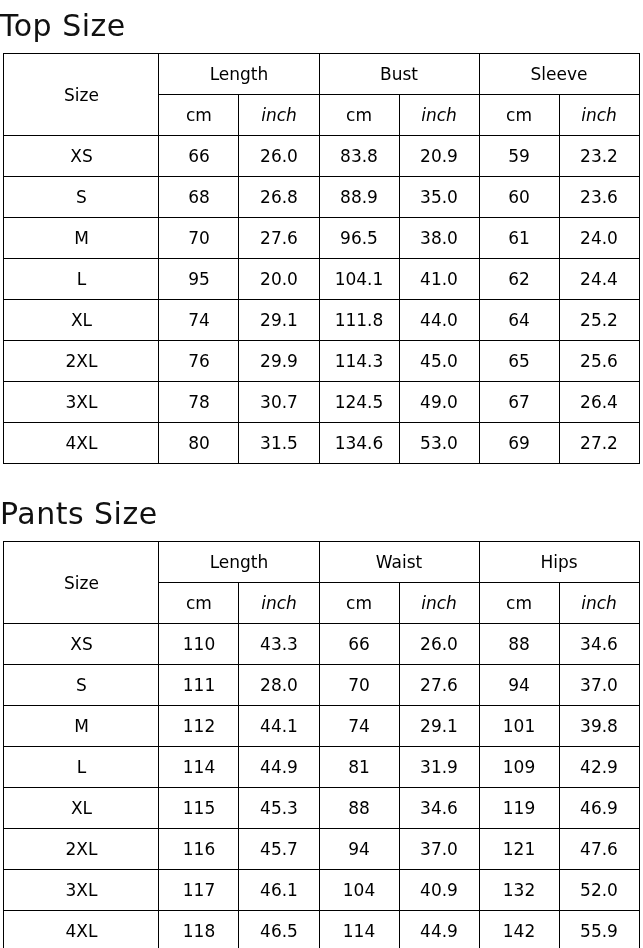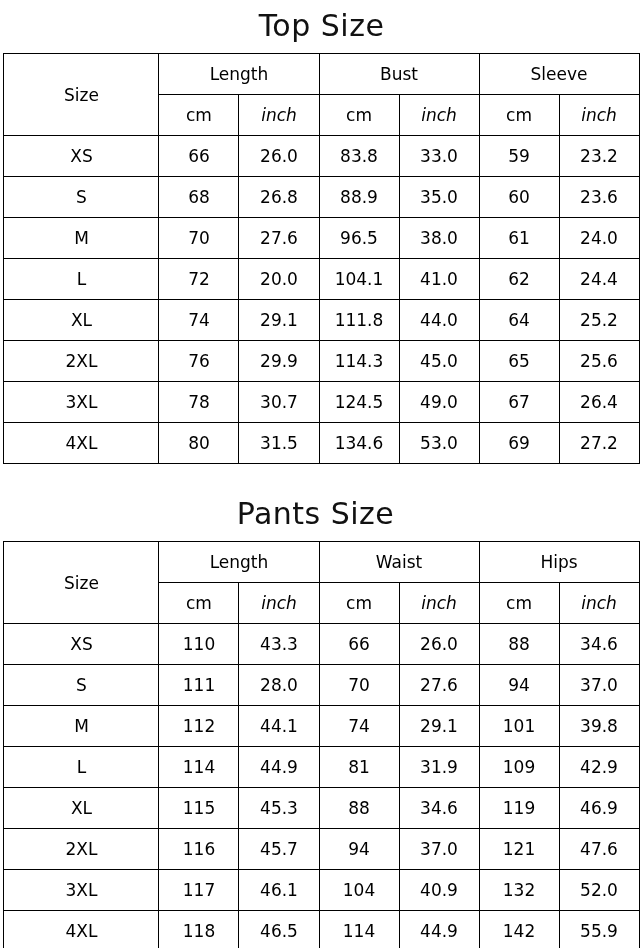--- a/index.html
+++ b/index.html
@@ -14,21 +14,20 @@
     color: #000000;
     overflow: hidden;
   }
   .page {
     width: 643px;
     height: 948px;
     position: relative;
     box-sizing: border-box;
   }
   .chart-title {
-    text-align: center;
     font-size: 30px;
     font-weight: normal;
     letter-spacing: 0.5px;
     color: #111;
   }
   #title-top {
     margin: 8px 0 10px 0;
   }
   #title-pants {
     margin: 32px 12px 10px 0;
@@ -114,21 +113,21 @@
         <td class="unit-cm">cm</td>
         <td class="unit-inch">inch</td>
       </tr>
     </thead>
     <tbody>
       <tr>
         <td class="v-size">XS</td>
         <td class="v-cm">66</td>
         <td class="v-inch">26.0</td>
         <td class="v-cm">83.8</td>
-        <td class="v-inch">33.0</td>
+        <td class="v-inch">20.9</td>
         <td class="v-cm">59</td>
         <td class="v-inch">23.2</td>
       </tr>
       <tr>
         <td class="v-size">S</td>
         <td class="v-cm">68</td>
         <td class="v-inch">26.8</td>
         <td class="v-cm">88.9</td>
         <td class="v-inch">35.0</td>
         <td class="v-cm">60</td>
@@ -138,21 +137,21 @@
         <td class="v-size">M</td>
         <td class="v-cm">70</td>
         <td class="v-inch">27.6</td>
         <td class="v-cm">96.5</td>
         <td class="v-inch">38.0</td>
         <td class="v-cm">61</td>
         <td class="v-inch">24.0</td>
       </tr>
       <tr>
         <td class="v-size">L</td>
-        <td class="v-cm">72</td>
+        <td class="v-cm">95</td>
         <td class="v-inch">20.0</td>
         <td class="v-cm">104.1</td>
         <td class="v-inch">41.0</td>
         <td class="v-cm">62</td>
         <td class="v-inch">24.4</td>
       </tr>
       <tr>
         <td class="v-size">XL</td>
         <td class="v-cm">74</td>
         <td class="v-inch">29.1</td>

